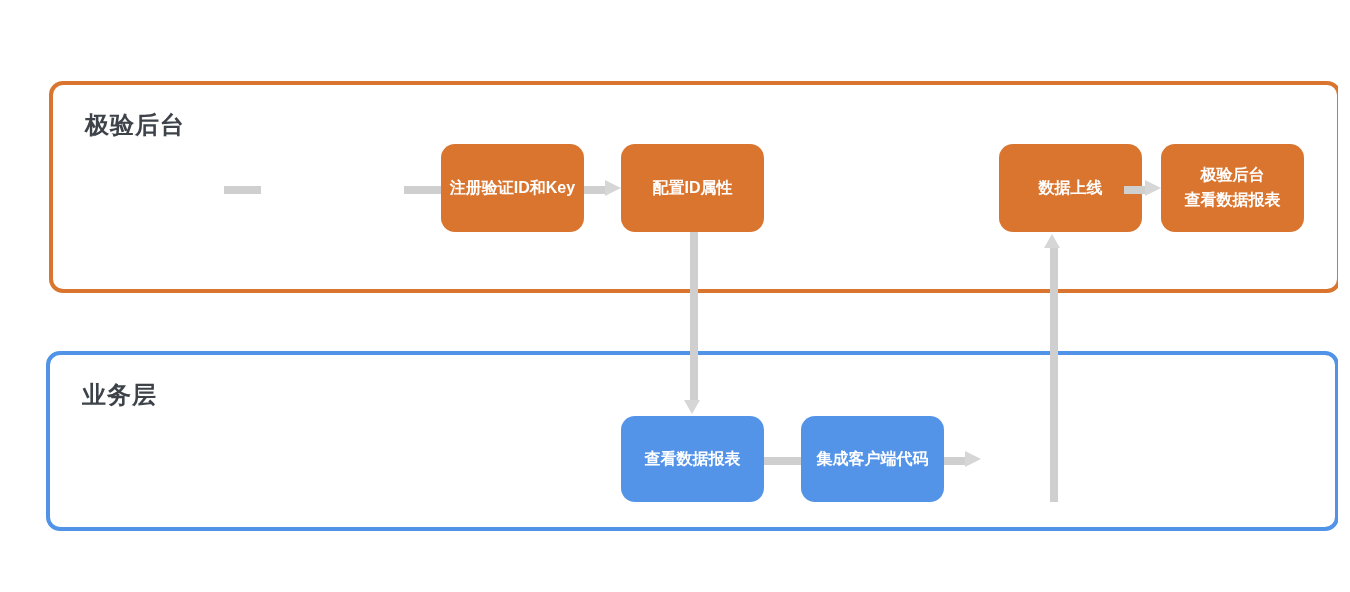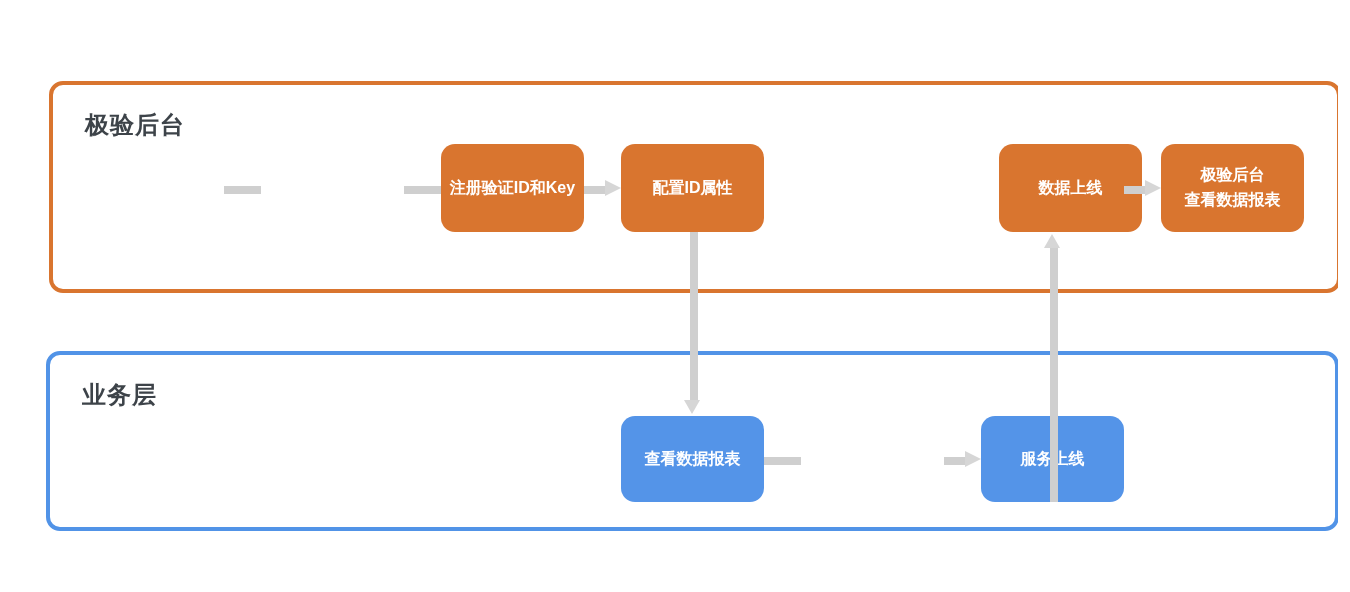--- a/index.html
+++ b/index.html
@@ -102,21 +102,21 @@
     <div class="section-title">业务层</div>
   </div>
 
   <div class="node orange" style="left:417px">注册验证ID和Key</div>
   <div class="node orange" style="left:597px">配置ID属性</div>
   <div class="node orange" style="left:975px">数据上线</div>
   <div class="node orange" style="left:1137px">极验后台
 查看数据报表</div>
 
   <div class="node blue" style="left:597px">查看数据报表</div>
-  <div class="node blue" style="left:957px">服务上线</div>
+  <div class="node blue" style="left:777px">集成客户端代码</div>
 
   <div class="edge h" style="left:200px; top:162px; width:37px"></div>
   <div class="edge h" style="left:380px; top:162px; width:37px"></div>
   <div class="edge h arrow" style="left:560px; top:162px; width:21px"></div>
   <div class="edge h arrow" style="left:1100px; top:162px; width:21px"></div>
 
   <div class="edge h" style="left:740px; top:433px; width:37px"></div>
   <div class="edge h arrow" style="left:920px; top:433px; width:21px"></div>
 
   <div class="edge v down" style="left:666px; top:208px; height:168px"></div>

